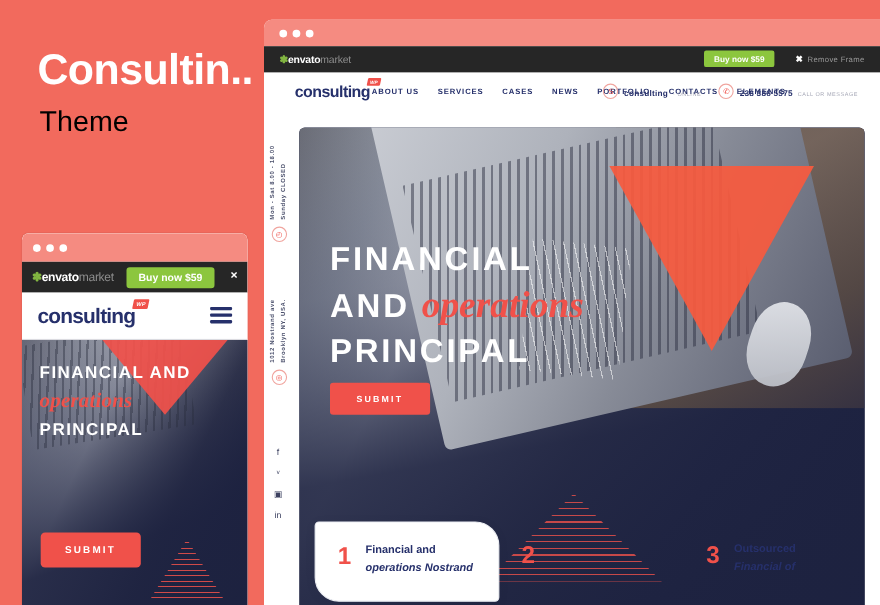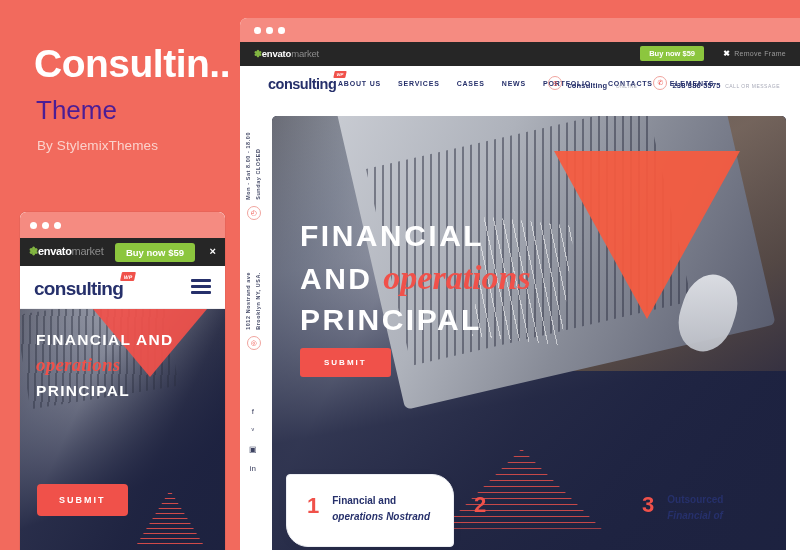--- a/index.html
+++ b/index.html
@@ -15,21 +15,21 @@
     position:absolute; left:0; top:0; width:236px; height:550px;
     background:#f26a5d; overflow:hidden;
   }
   .promo-title{
     position:absolute; left:34px; top:42px;
     font-size:39px; font-weight:bold; color:#ffffff;
     letter-spacing:-0.5px; white-space:nowrap;
   }
   .promo-sub{
     position:absolute; left:36px; top:95px;
-    font-size:26px; font-weight:300; color:#4c1d95;
+    font-size:26px; font-weight:300; color:#000000;
     letter-spacing:0px;
   }
   .promo-by{
     position:absolute; left:37px; top:138px;
     font-size:13.5px; color:#fbd2cc; letter-spacing:0.1px;
   }
 
   
   .mobile-card{
     position:absolute; left:20px; top:212px; width:205px; height:338px;
@@ -306,21 +306,20 @@
   }
   .feat-txt .it.blue{ color:#26306b; }
 </style>
 </head>
 <body>
 
 <div class="left-panel">
 
   <div class="promo-title">Consultin..</div>
   <div class="promo-sub">Theme</div>
-  <div class="promo-by">By StylemixThemes</div>
 
   <div class="mobile-card">
 
     <div class="m-chrome">
       <span class="dot d1"></span>
       <span class="dot d2"></span>
       <span class="dot d3"></span>
     </div>
 
     <div class="m-envato">

